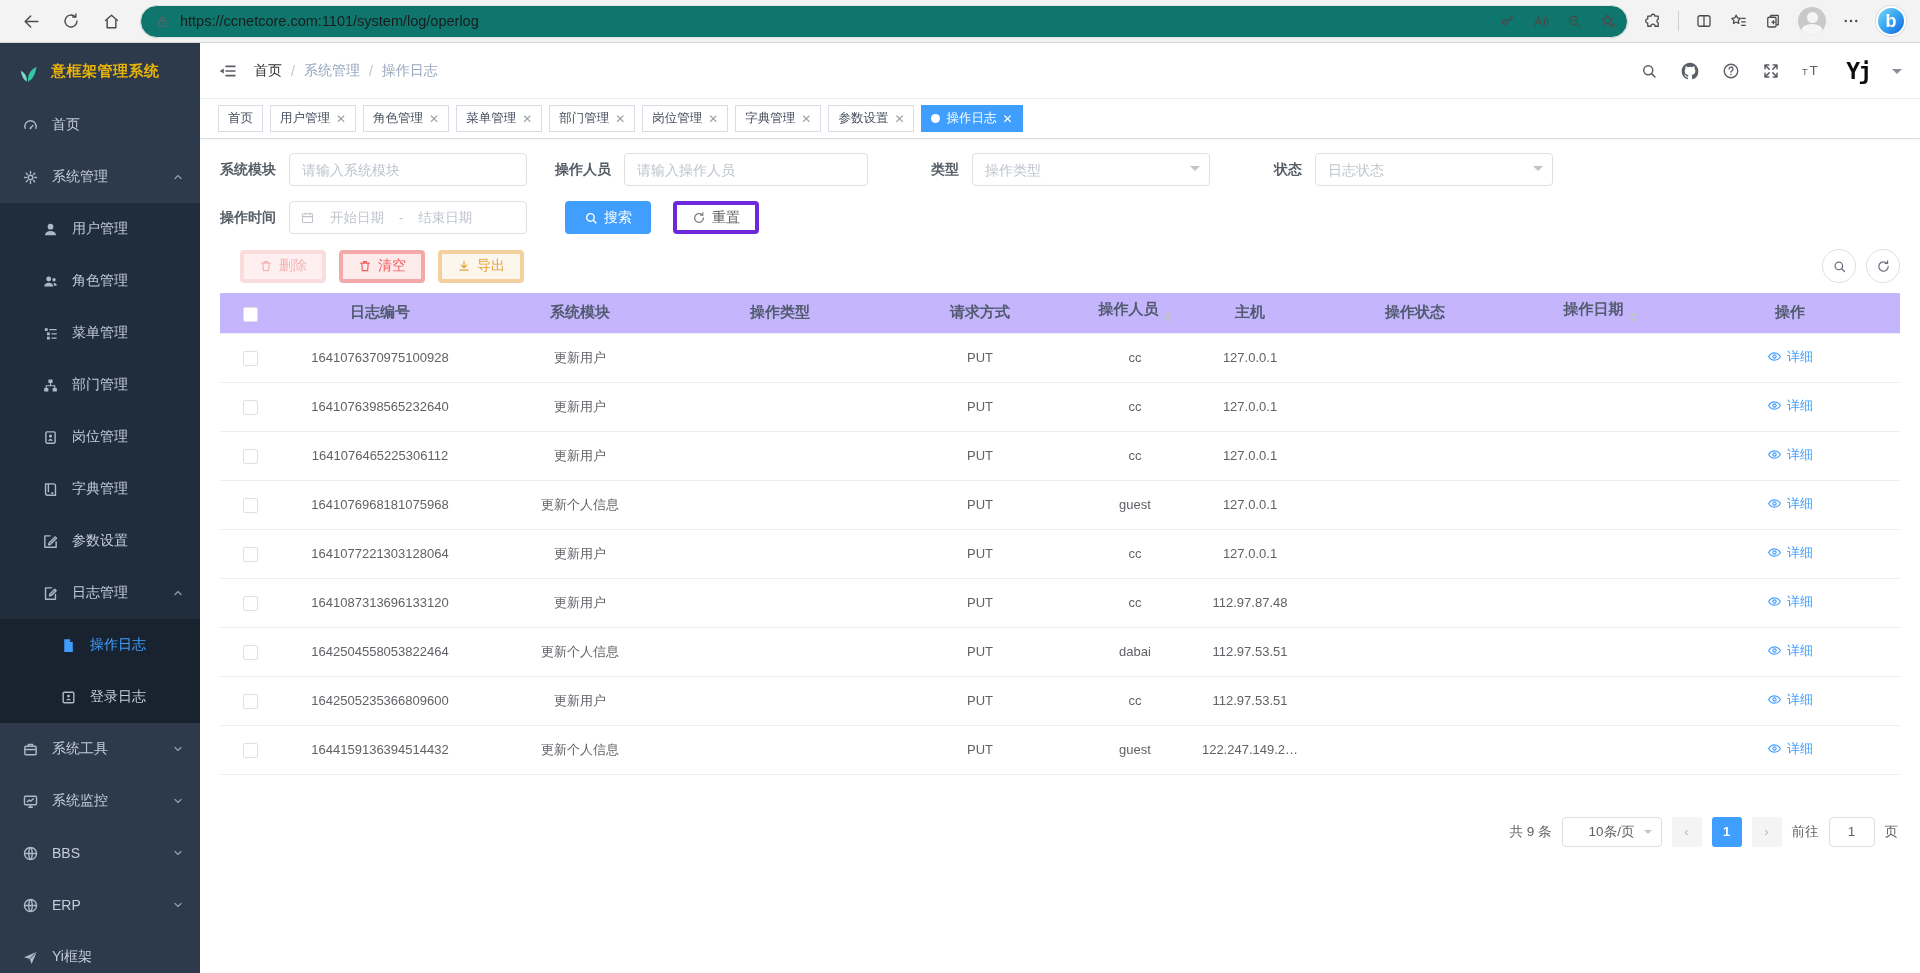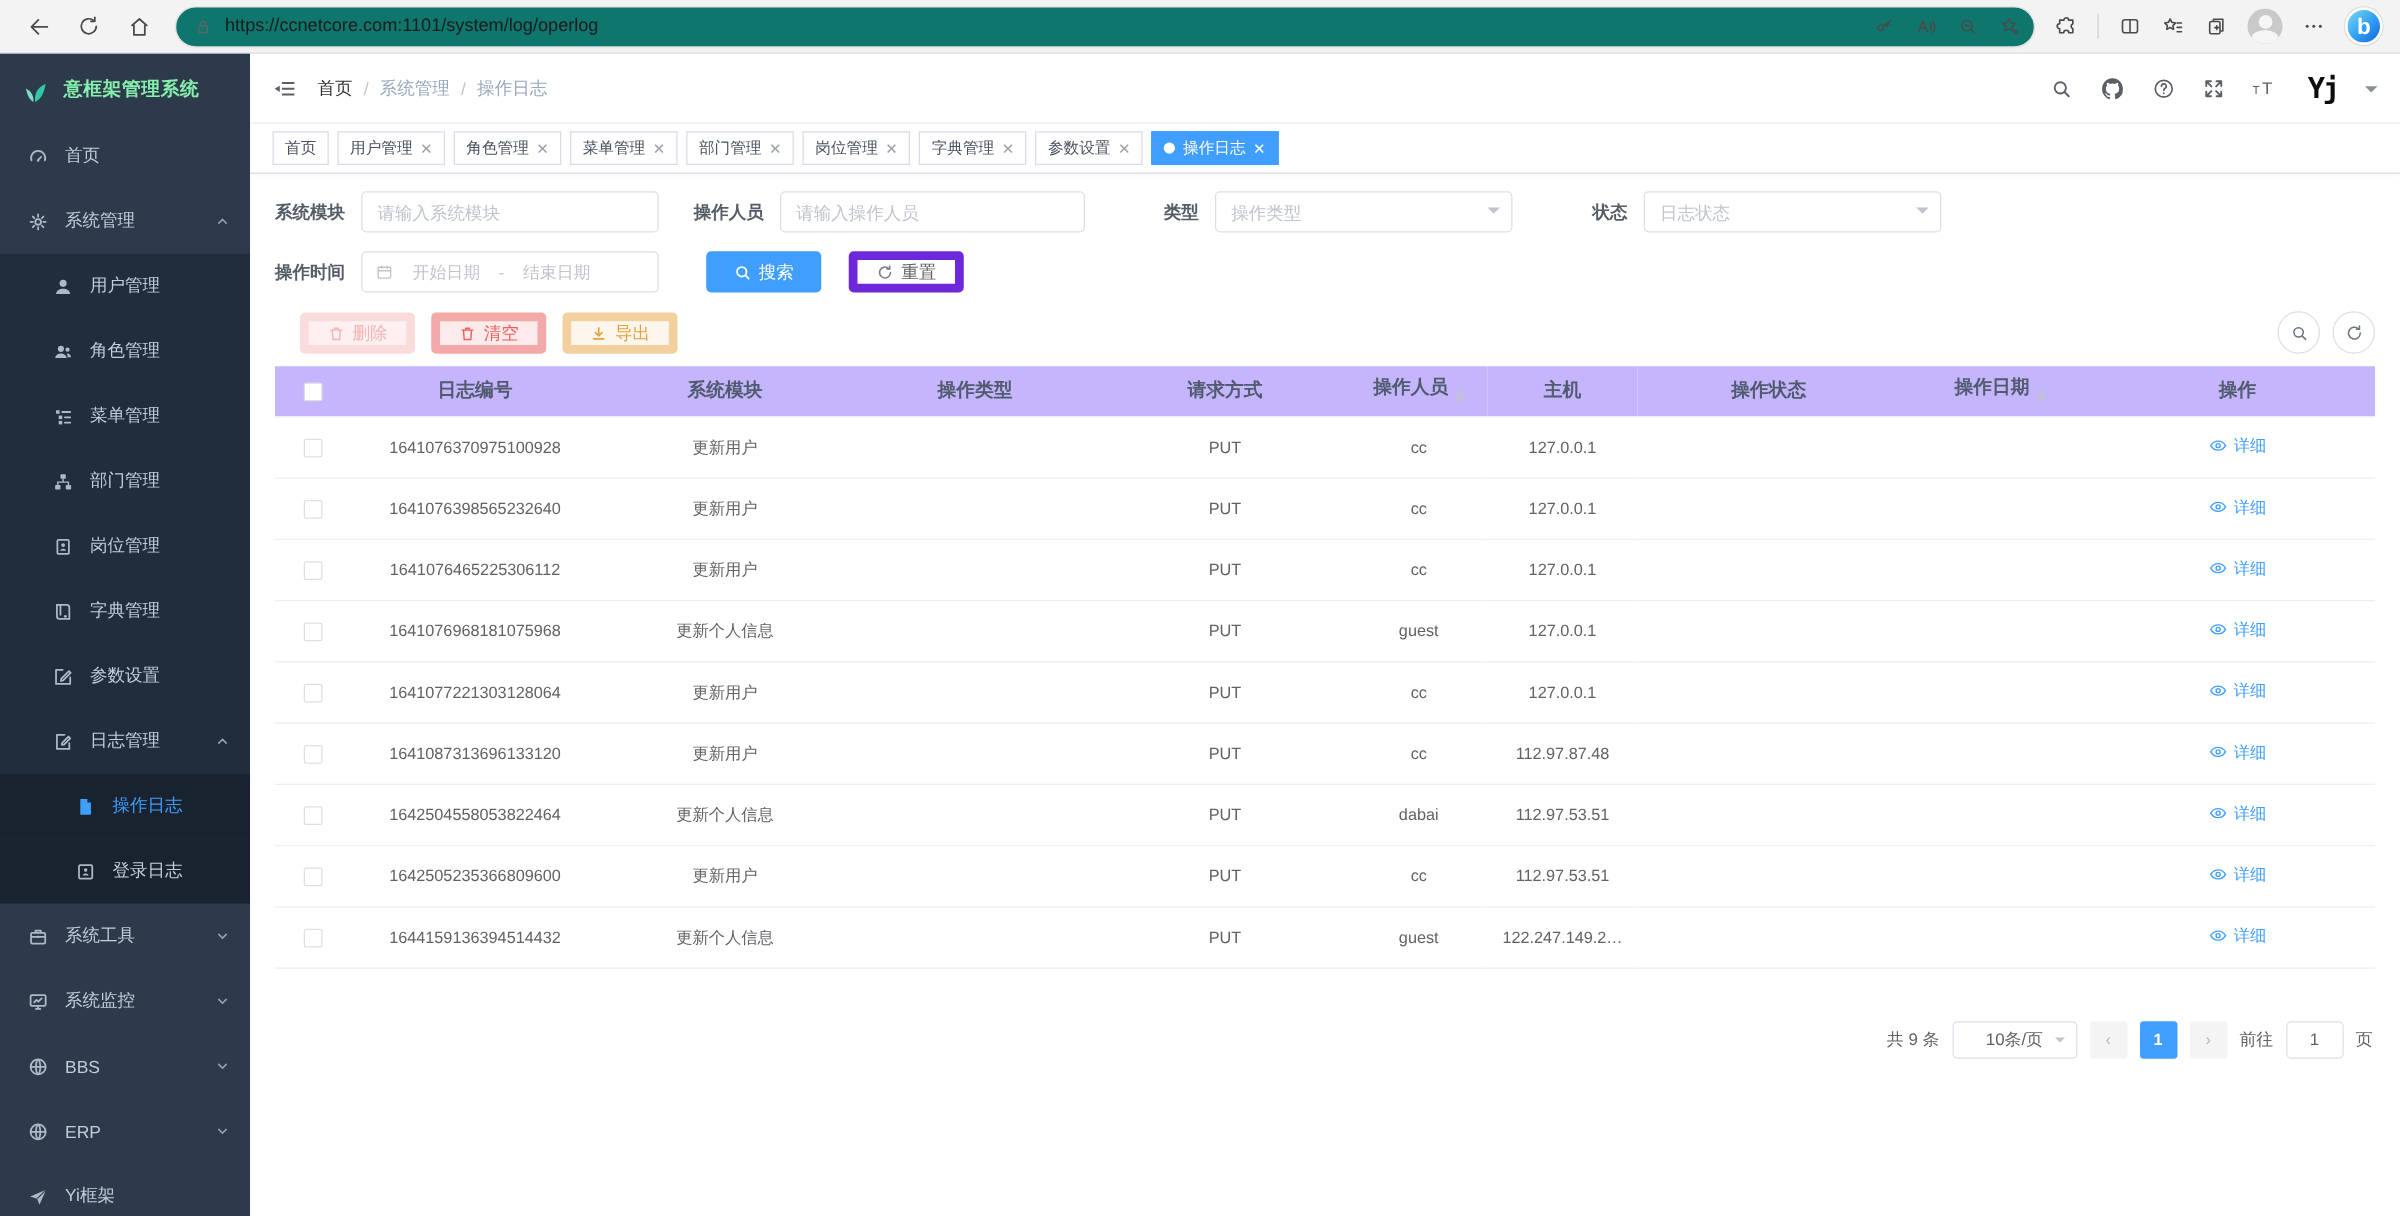--- a/index.html
+++ b/index.html
@@ -26,21 +26,21 @@
     background:linear-gradient(135deg,#7ad9f5 0%,#2f9ef3 55%,#1766d8 100%);
     display:flex; align-items:center; justify-content:center;
     color:#fff; font-weight:bold; font-size:18px; border:2px solid #fff; box-shadow:0 0 0 1px #dcdcdc; }
 
   
   .shell { display:flex; height:930px; }
 
   
   .sidebar { width:200px; background:#2d3a4b; color:#cfd8e3; flex:none; overflow:hidden; }
   .logo { height:56px; display:flex; align-items:center; gap:10px; padding:0 14px; background:#2d3a4b; }
-  .logo .t { color:#86efac; font-size:15px; font-weight:bold; letter-spacing:.5px; }
+  .logo .t { color:#eab308; font-size:15px; font-weight:bold; letter-spacing:.5px; }
   .mi { height:52px; display:flex; align-items:center; gap:13px; font-size:14px;
     color:#c3ccd9; position:relative; cursor:pointer; }
   .mi .ic { width:17px; height:17px; flex:none; color:#aeb9c6; }
   .mi.l1 { padding-left:22px; background:#2d3a4b; }
   .mi.l2 { padding-left:42px; background:#1f2d3d; }
   .mi.l3 { padding-left:60px; background:#18232f; }
   .mi.active { color:#409EFF; }
   .mi.active .ic { color:#409EFF; }
   .mi .chev { position:absolute; right:16px; color:#95a2b1; }
 
@@ -80,26 +80,26 @@
   .selwrap { position:relative; }
   .selwrap .tin { padding-right:28px; }
   .selwrap .car { position:absolute; right:10px; top:13px; width:0; height:0;
     border:5px solid transparent; border-top-color:#c0c4cc; pointer-events:none; }
   .dater { width:238px; height:33px; border:1px solid #dcdfe6; border-radius:4px; background:#fff;
     display:flex; align-items:center; padding:0 10px; gap:6px; }
   .dater input { border:none; outline:none; width:72px; text-align:center; font-size:13.5px; color:#606266; font-family:inherit; }
   .dater input::placeholder { color:#bfc4cd; }
   .dater .dash { color:#bfc4cd; font-size:13px; }
   .btn { height:33px; display:inline-flex; align-items:center; gap:6px; padding:0 15px;
-    border-radius:4px; font-size:14px; cursor:pointer; border:7px solid #6d28d9; background:#fff; color:#606266; }
+    border-radius:4px; font-size:14px; cursor:pointer; border:4px solid #6d28d9; background:#fff; color:#606266; }
   .btn.primary { background:#409EFF; border-color:#409EFF; color:#fff; }
   .btn.danger-soft  { background:#fef0f0; border-color:#fbdcdc; color:#f4b3b3; }
   .btn.danger { background:#fdeaea; border-color:#f4a9a9; color:#f25e5e; }
   .btn.warn { background:#fdf6ec; border-color:#f3d19e; color:#e6a23c; }
-  .toolrow { display:flex; align-items:flex-end; margin:2px 0 10px;padding-left:20px; }
+  .toolrow { display:flex; align-items:center; margin:2px 0 10px;padding-left:20px; }
   .toolrow .gap { width:13px; }
   .toolrow .spacer { flex:1; }
   .cirbtn { width:34px; height:34px; border-radius:50%; border:1px solid #dcdfe6; background:#fff;
     display:flex; align-items:center; justify-content:center; color:#6b7280; cursor:pointer; }
   .cirbtn + .cirbtn { margin-left:10px; }
 
   
   table { width:100%; border-collapse:collapse; table-layout:fixed; }
   thead th { height:40px; background:#c4b5fd; color:#515a6e; font-size:15px; font-weight:bold;
     text-align:center; border-bottom:1px solid #ebeef5; }

